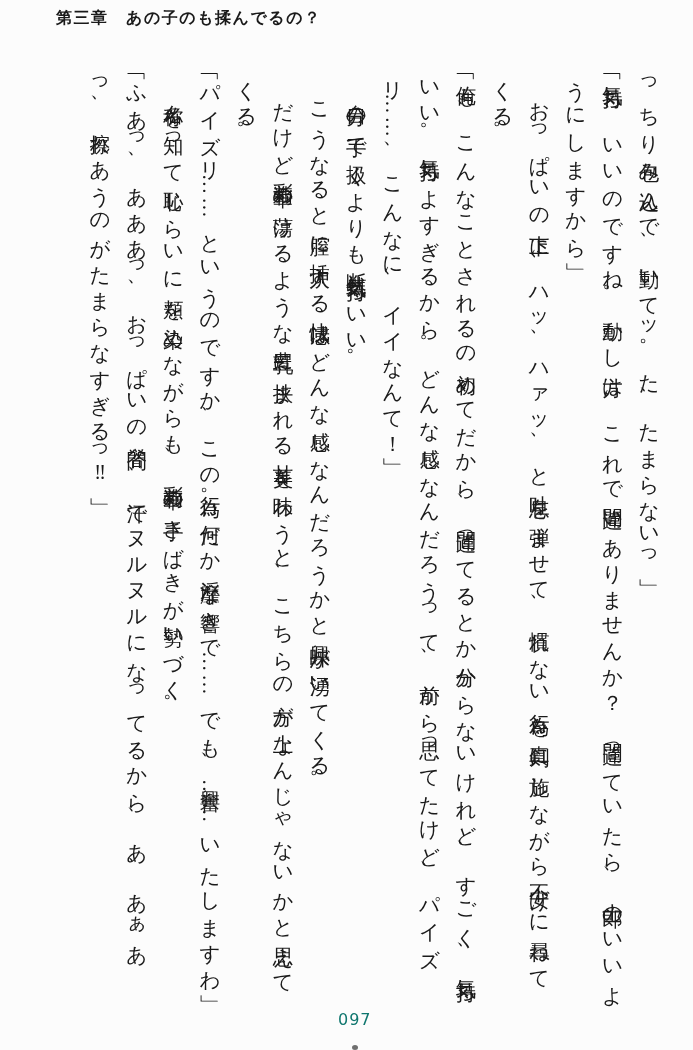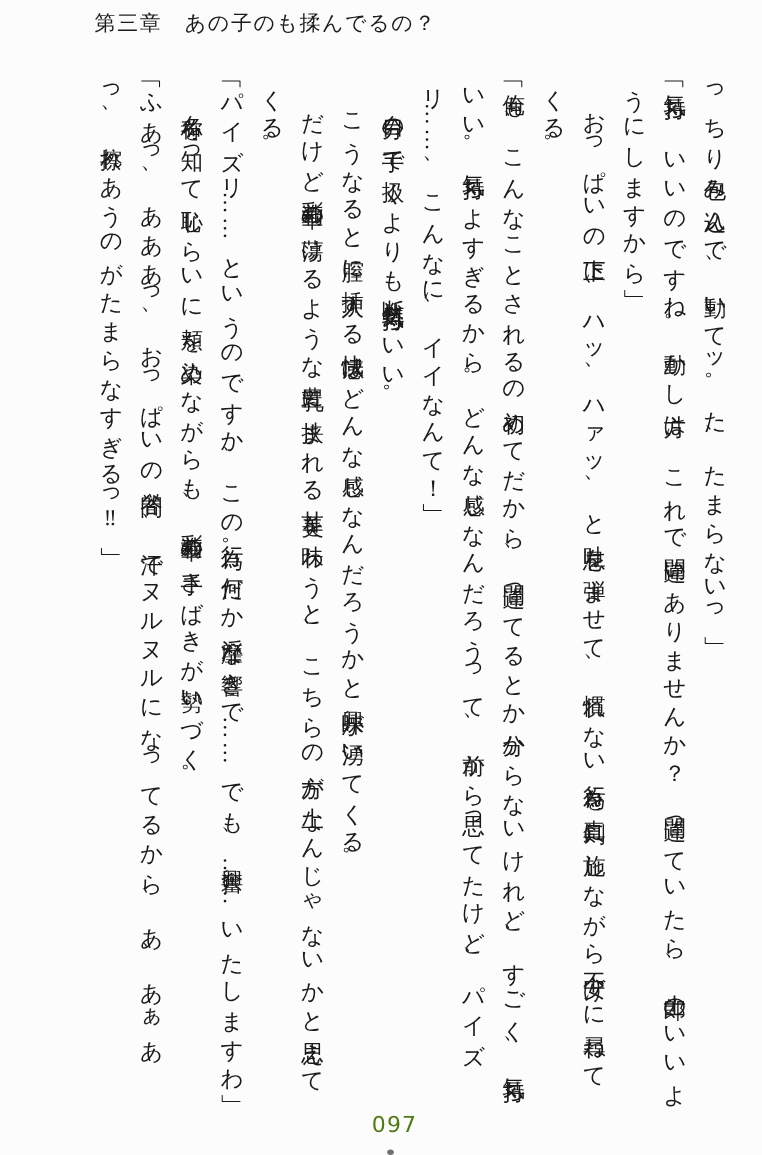--- a/index.html
+++ b/index.html
@@ -12,25 +12,24 @@
     position: relative;
     overflow: hidden;
     background: #fcfcfc;
     color: #1a1a1a;
     font-family: "Liberation Serif", "DejaVu Serif", serif;
   }
   .chapter-heading {
     position: absolute;
     top: 8px;
     left: 56px;
-    font-size: 19px;
-    font-weight: 400;
+    font-size: 16px;
+    font-weight: 700;
     letter-spacing: 1.5px;
     white-space: pre;
-    margin-left: 30px;
   }
   .body-text {
     position: absolute;
     top: 67px;
     right: 26px;
     height: 938px;
     writing-mode: vertical-rl;
     text-orientation: mixed;
     font-size: 20.5px;
     line-height: 36.6px;
@@ -42,22 +41,22 @@
     text-indent: 0;
   }
   .body-text p.indent {
     text-indent: 1em;
   }
   .folio {
     position: absolute;
     top: 1010px;
     left: 338px;
     font-family: "DejaVu Sans", "Liberation Sans", sans-serif;
-    font-size: 20px;
-    color: #4d7c0f;
+    font-size: 16px;
+    color: #0f766e;
     letter-spacing: 1px;
   }
   .folio-mark {
     position: absolute;
     top: 1045px;
     left: 352px;
     width: 6px;
     height: 5px;
     border-radius: 50%;
     background: #6f6f6f;

